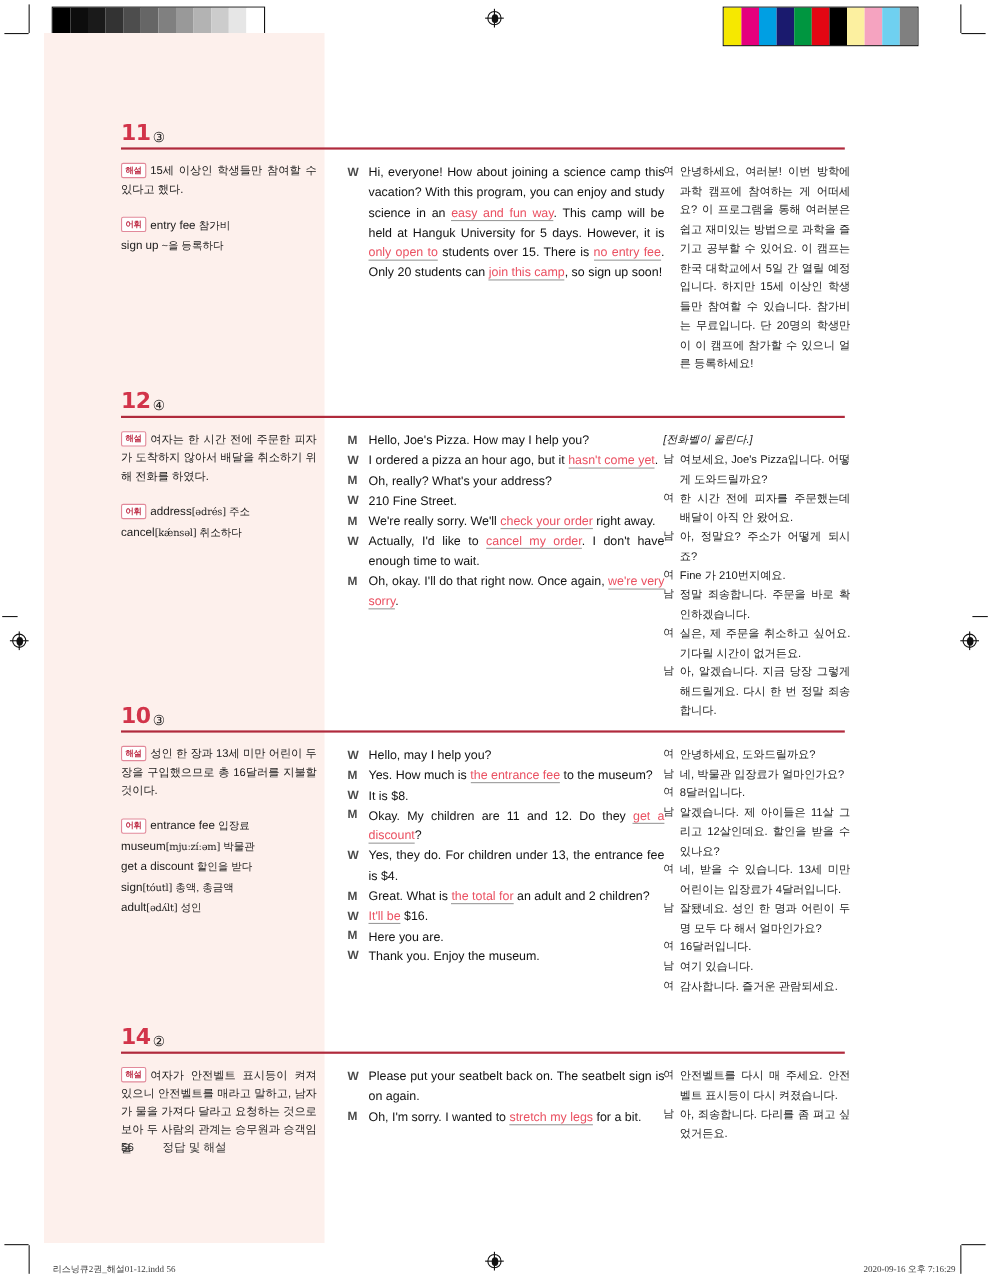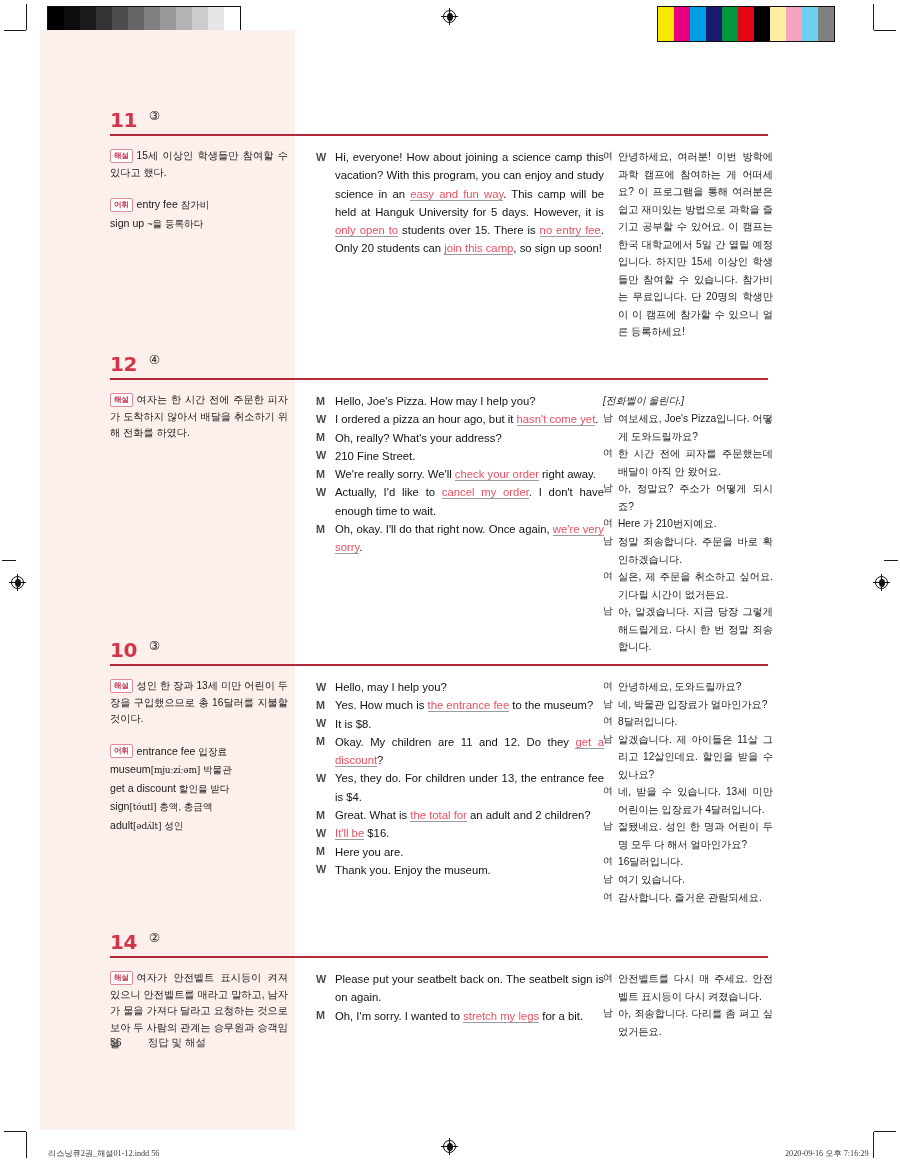--- a/index.html
+++ b/index.html
@@ -68,22 +68,22 @@
     width: 820px;
   }
 
   
   .qblock { position: absolute; width: 820px; }
 
   .qhead {
     position: absolute;
     left: 70px; top: 0;
     display: flex;
-    align-items: flex-start;
-    gap: 12px;
+    align-items: flex-end;
+    gap: 2px;
   }
   .qnum {
     font-family: "DejaVu Sans", sans-serif;
     font-size: 20px;
     font-weight: bold;
     color: #d2344a;
     letter-spacing: -0.5px;
   }
   .qans {
     font-size: 12.5px;
@@ -292,20 +292,24 @@
         </div>
       </div>
       <div class="qblock" style="top: 322px;">
         <div class="qhead">
           <span class="qnum">12</span>
           <span class="qans">④</span>
         </div>
         <div class="qrule"></div>
         <div class="col-left">
           <div class="expl"><span class="tag">해설</span><span>여자는 한 시간 전에 주문한 피자가 도착하지 않아서 배달을 취소하기 위해 전화를 하였다.</span></div>
+          <div class="vocab">
+            <span class="vocab-line"><span class="tag">어휘</span><span class="en">address</span><span class="ipa">[ədrés]</span> <span class="ko">주소</span></span>
+            <span class="vocab-line"><span class="en">cancel</span><span class="ipa">[kǽnsəl]</span> <span class="ko">취소하다</span></span>
+          </div>
         </div>
         <div class="col-mid">
           <div class="dlg">
             <div class="spk">M</div>
             <div class="utt"><span>Hello, Joe's Pizza. How may I help you?</span></div>
           </div>
           <div class="dlg">
             <div class="spk">W</div>
             <div class="utt"><span>I ordered a pizza an hour ago, but it </span><span class="hl">hasn't come yet</span><span>.</span></div>
           </div>
@@ -339,21 +343,21 @@
           <div class="krow">
             <div class="kspk">여</div>
             <div class="ktxt">한 시간 전에 피자를 주문했는데 배달이 아직 안 왔어요.</div>
           </div>
           <div class="krow">
             <div class="kspk">남</div>
             <div class="ktxt">아, 정말요? 주소가 어떻게 되시죠?</div>
           </div>
           <div class="krow">
             <div class="kspk">여</div>
-            <div class="ktxt">Here 가 210번지예요.</div>
+            <div class="ktxt">Fine 가 210번지예요.</div>
           </div>
           <div class="krow">
             <div class="kspk">남</div>
             <div class="ktxt">정말 죄송합니다. 주문을 바로 확인하겠습니다.</div>
           </div>
           <div class="krow">
             <div class="kspk">여</div>
             <div class="ktxt">실은, 제 주문을 취소하고 싶어요. 기다릴 시간이 없거든요.</div>
           </div>
           <div class="krow">

